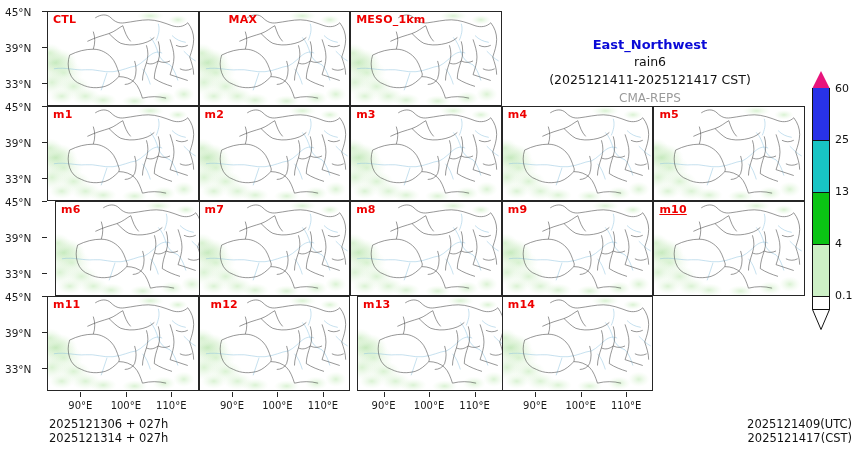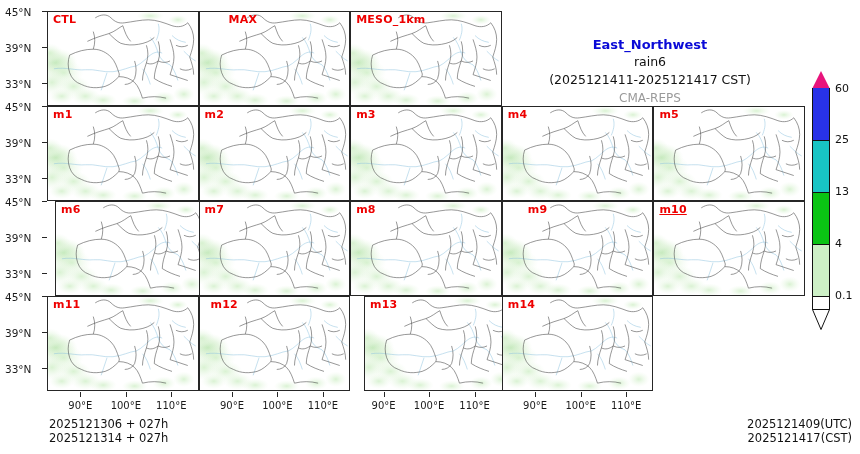--- a/index.html
+++ b/index.html
@@ -1210,21 +1210,21 @@
     <path d="M142,11 C146,16 148,22 148,28 C148,34 146,40 144,46"></path>
     <path d="M144,46 C146,52 148,58 148,64"></path>
 
     <path d="M76,14 C78,20 80,26 84,30"></path>
     <path d="M46,38 C48,32 48,26 46,20"></path>
     <path d="M134,58 C138,60 142,60 146,58"></path>
     <path d="M130,34 C134,36 138,36 142,34"></path>
   </g>
 </svg>
         </div>
-        <div class="panel-label" style="color: rgb(238, 0, 0); margin-left: 20px;">m9</div>
+        <div class="panel-label" style="color: rgb(238, 0, 0);">m9</div>
       </div>
       <div class="panel" style="left: 606.4px;">
         <div class="map-art">
 <svg viewBox="0 0 152 95" preserveAspectRatio="none">
   <defs>
     <radialGradient id="rain1" cx="0.5" cy="0.5" r="0.5">
       <stop offset="0%" stop-color="#bfe7b6" stop-opacity="0.95"></stop>
       <stop offset="55%" stop-color="#d7f0cf" stop-opacity="0.6"></stop>
       <stop offset="100%" stop-color="#e9f7e4" stop-opacity="0"></stop>
     </radialGradient>
@@ -1457,21 +1457,21 @@
 
     <path d="M76,14 C78,20 80,26 84,30"></path>
     <path d="M46,38 C48,32 48,26 46,20"></path>
     <path d="M134,58 C138,60 142,60 146,58"></path>
     <path d="M130,34 C134,36 138,36 142,34"></path>
   </g>
 </svg>
         </div>
         <div class="panel-label" style="color: rgb(238, 0, 0); padding-left: 6px;">m12</div>
       </div>
-      <div class="panel" style="left: 317px;">
+      <div class="panel" style="left: 310px;">
         <div class="map-art">
 <svg viewBox="0 0 152 95" preserveAspectRatio="none">
   <defs>
     <radialGradient id="rain1" cx="0.5" cy="0.5" r="0.5">
       <stop offset="0%" stop-color="#bfe7b6" stop-opacity="0.95"></stop>
       <stop offset="55%" stop-color="#d7f0cf" stop-opacity="0.6"></stop>
       <stop offset="100%" stop-color="#e9f7e4" stop-opacity="0"></stop>
     </radialGradient>
     <radialGradient id="rain2" cx="0.5" cy="0.5" r="0.5">
       <stop offset="0%" stop-color="#cdeec4" stop-opacity="0.75"></stop>

